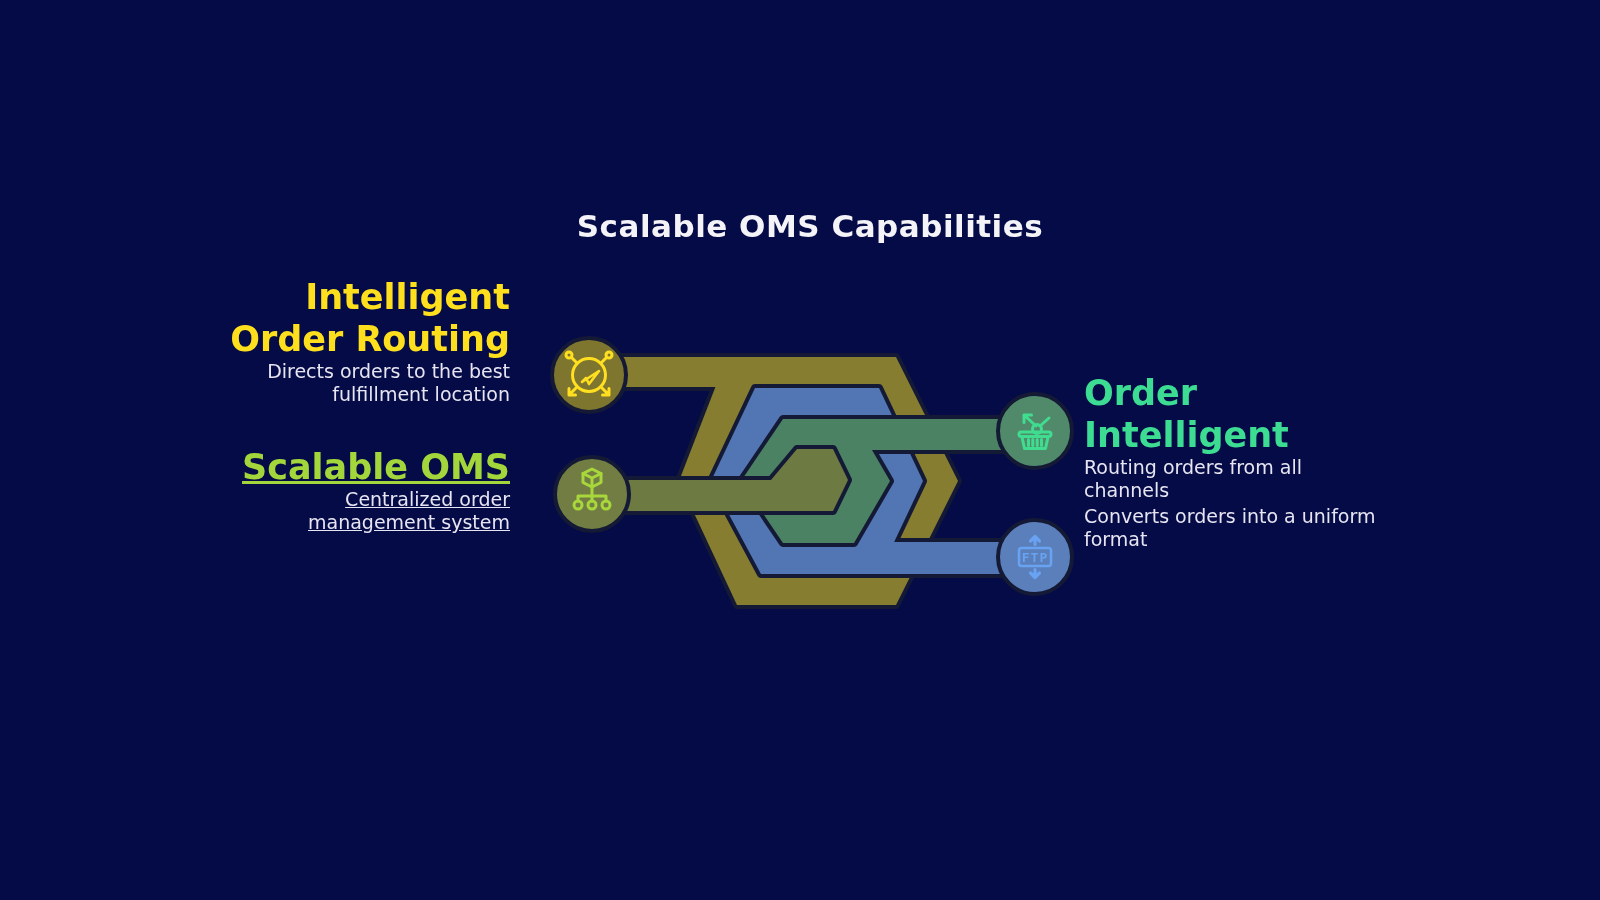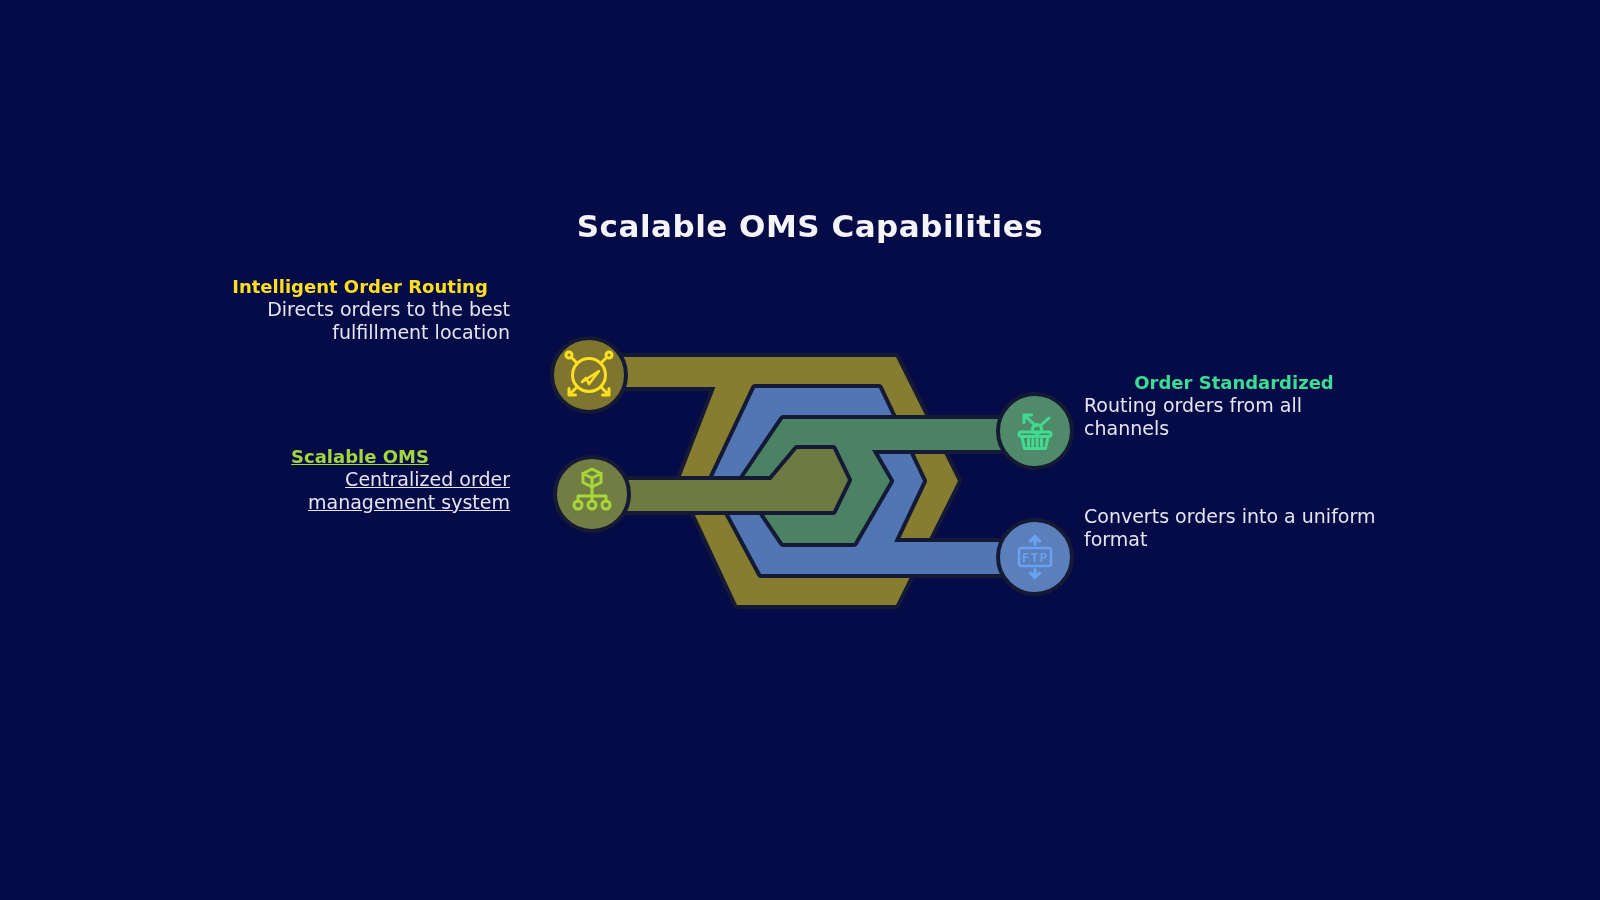--- a/index.html
+++ b/index.html
@@ -35,21 +35,21 @@
   .ic-lime{stroke:var(--icon-lime,#a8d73c);}
   .ic-mint{stroke:var(--icon-mint,#40dc90);}
   .ic-blue{stroke:var(--icon-blue,#68a2f0);}
   .ftp-text{
     font-family:"DejaVu Sans Mono",monospace;
     font-size:13px;font-weight:bold;letter-spacing:1px;
     fill:var(--icon-blue,#68a2f0);stroke:none;
   }
   
   .node{position:absolute;}
-  .node .heading{font-size:18px;font-weight:bold;line-height:1.2;text-align:center;}
+  .node .heading{font-size:35px;font-weight:bold;line-height:1.2;}
   .node .desc{
     font-size:19px;line-height:1.22;
     color:var(--desc-text,#e7e5f1);
   }
   .node-routing{left:210px;top:276px;width:300px;text-align:right;}
   .node-oms{left:210px;top:446px;width:300px;text-align:right;}
   .node-oms .desc{margin-left:auto;width:220px;text-decoration:underline;}
   .node-aggregation{left:1084px;top:372px;width:300px;text-align:left;}
   .node-processing{left:1084px;top:505px;width:300px;text-align:left;}
   .node-routing .heading{color:var(--heading-yellow,#fedf1d);}
@@ -140,21 +140,21 @@
     <div class="heading">Intelligent Order Routing</div>
     <div class="desc">Directs orders to the best fulfillment location</div>
   </div>
 
   <div class="node node-oms">
     <div class="heading">Scalable OMS</div>
     <div class="desc">Centralized order management system</div>
   </div>
 
   <div class="node node-aggregation">
-    <div class="heading">Order Standardized</div>
+    <div class="heading">Order Intelligent</div>
     <div class="desc">Routing orders from all channels</div>
   </div>
 
   <div class="node node-processing">
     <div class="desc">Converts orders into a uniform format</div>
   </div>
 
 </div>
 
 </body></html>

